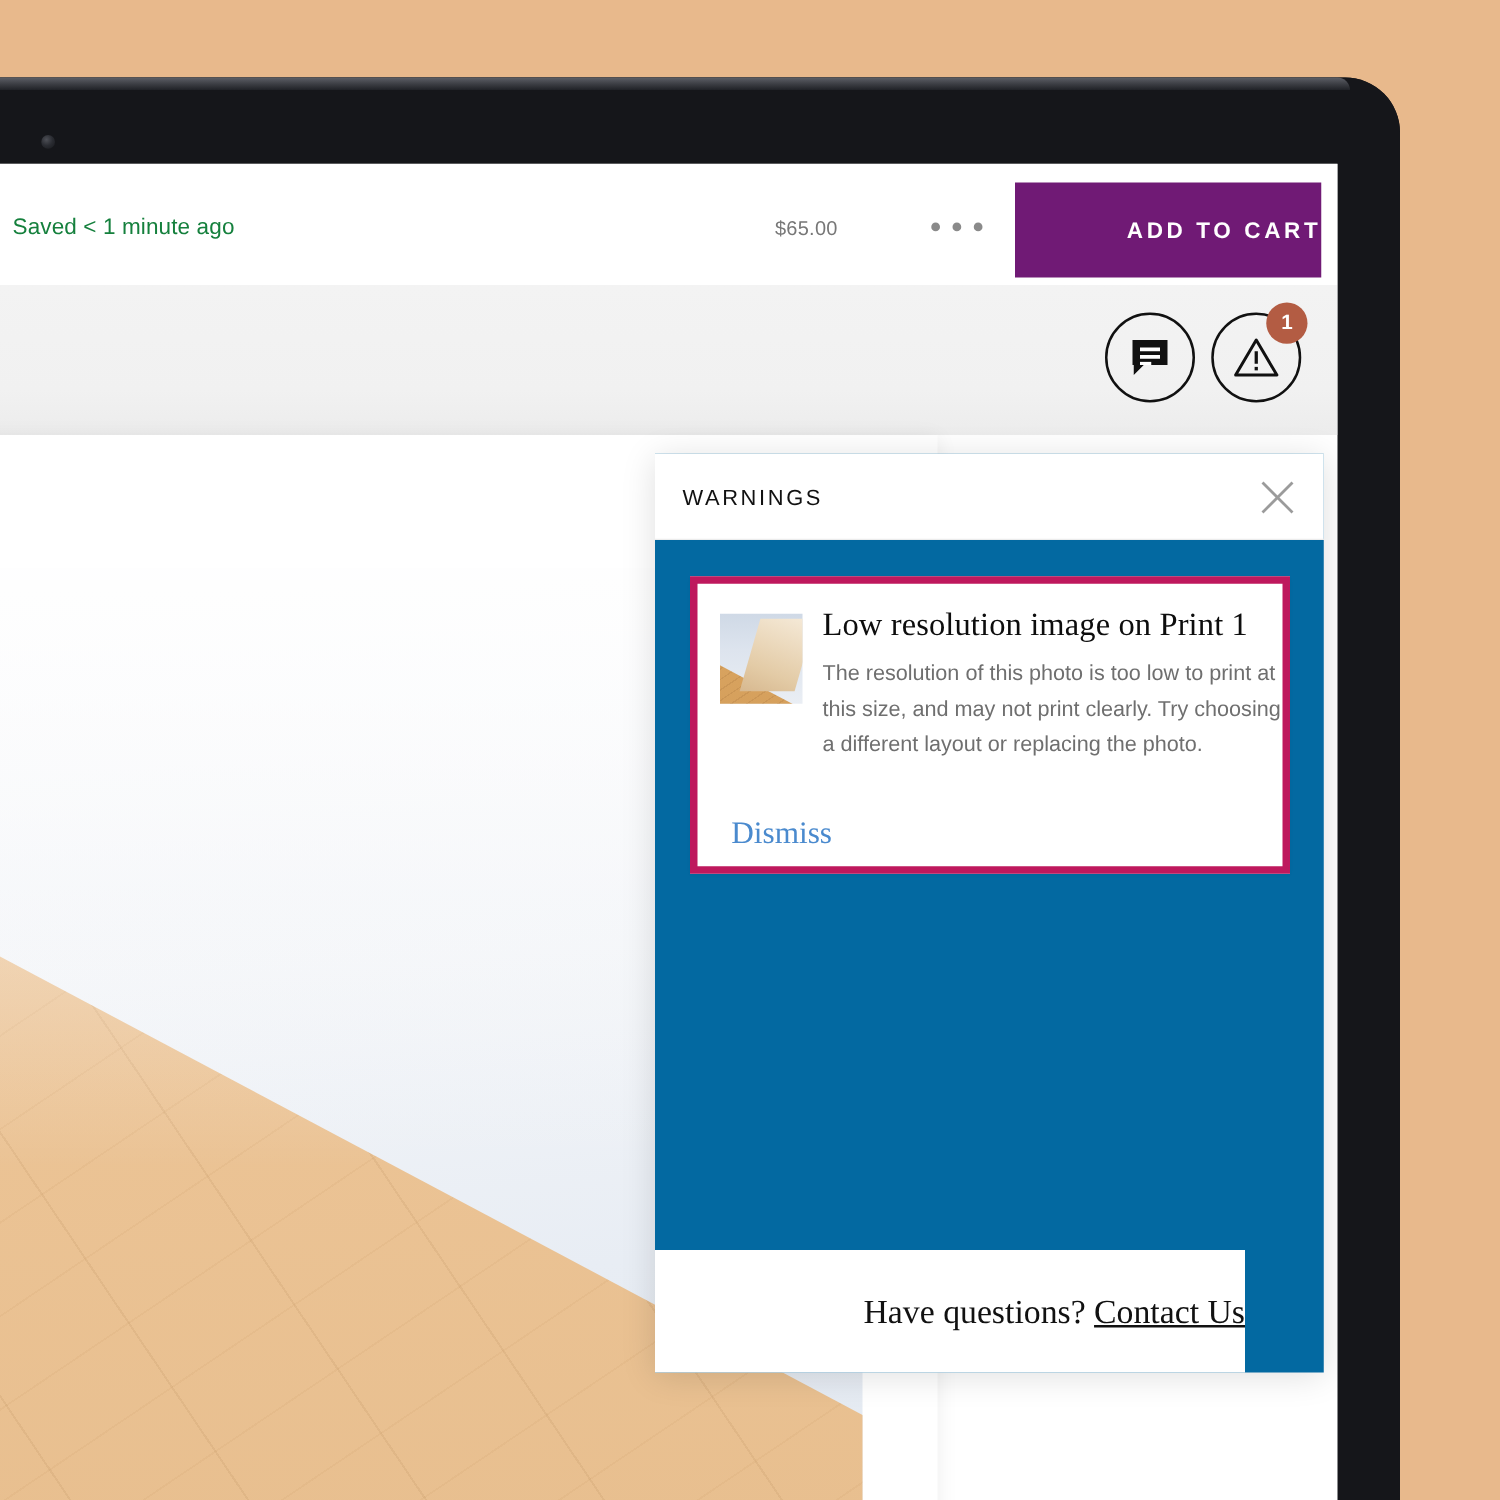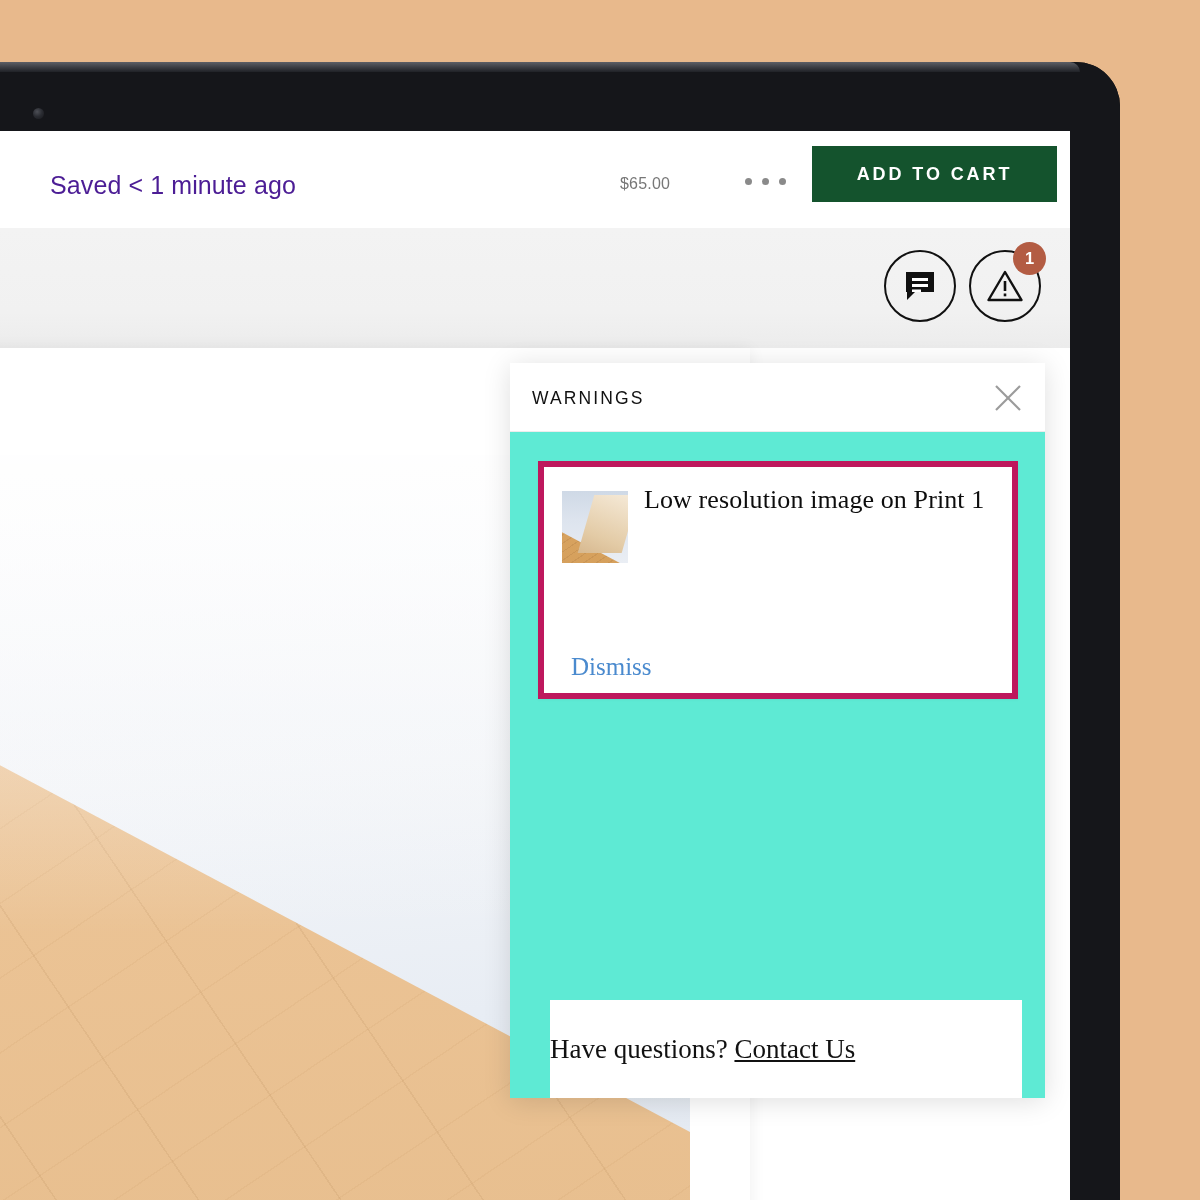--- a/index.html
+++ b/index.html
@@ -55,25 +55,24 @@
   
   #topbar {
     position:absolute;
     left:0; top:0;
     width:1130px; height:97px;
     background:#ffffff;
   }
   #saved-text {
     position:absolute;
     left:70px; top:40px;
-    font-size:25px;
-    color:#4c1d95;
+    font-size:18px;
+    color:#15803d;
     letter-spacing:0.1px;
     white-space:nowrap;
-    margin-left:40px;
   }
   #price-text {
     position:absolute;
     left:680px; top:44px;
     font-size:16px;
     color:#777777;
     letter-spacing:0.2px;
   }
   #more-menu {
     position:absolute;
@@ -81,29 +80,30 @@
     display:flex; gap:10px; align-items:center;
     cursor:pointer;
   }
   #more-menu .dot {
     width:7px; height:7px; border-radius:50%;
     background:#8a8a8a;
   }
   #add-to-cart {
     position:absolute;
     left:872px; top:15px;
-    width:245px; height:56px;
-    background:#14532d;
+    width:245px; height:76px;
+    background:#701a75;
     border:none;
     color:#ffffff;
     font-family:"Liberation Sans", sans-serif;
     font-size:18px;
     font-weight:700;
     letter-spacing:2.9px;
     cursor:pointer;
+    text-align:right;
   }
   
   #toolbar {
     position:absolute;
     left:0; top:97px;
     width:1130px; height:120px;
     background:linear-gradient(180deg,#f3f3f3 0%,#f1f1f1 70%,#ececec 100%);
   }
   .circle-btn {
     position:absolute;
@@ -154,23 +154,23 @@
     transform:rotate(28deg);
     transform-origin:0 0;
   }
   #photo .sky-haze {
     position:absolute; left:0; top:0; width:100%; height:62%;
     background:linear-gradient(180deg, rgba(255,255,255,0.85) 0%, rgba(250,251,253,0.35) 55%, rgba(255,255,255,0) 100%);
   }
   
   #warnings-panel {
     position:absolute;
-    left:570px; top:232px;
+    left:584px; top:232px;
     width:535px; height:735px;
-    background:#5eead4;
+    background:#0369a1;
     box-shadow:0 3px 26px rgba(0,0,0,0.13);
   }
   #panel-header {
     position:absolute; left:0; top:0;
     width:535px; height:69px;
     background:#ffffff;
     border-bottom:1px solid #ececec;
   }
   #panel-title {
     position:absolute; left:22px; top:25px;
@@ -231,21 +231,21 @@
     position:absolute; left:27px; top:186px;
     font-family:"Liberation Serif", serif;
     font-size:25px;
     color:#4a8ace;
     cursor:pointer;
   }
   #panel-footer {
     position:absolute; left:0; bottom:0;
     width:472px; height:98px;
     background:#ffffff;
-    display:flex; align-items:center; justify-content:flex-start;margin-left:40px;
+    display:flex; align-items:center; justify-content:flex-end;
   }
   #footer-text {
     font-family:"Liberation Serif", serif;
     font-size:27px;
     color:#111111;
   }
   #footer-text .link {
     text-decoration:underline;
     cursor:pointer;
   }
@@ -308,20 +308,21 @@
           <line x1="27" y1="3" x2="3" y2="27" stroke="#9b9b9b" stroke-width="2.2"></line>
         </svg>
       </div>
 
       <div id="warning-card">
         <div id="warn-thumb">
           <div class="t-building"></div>
           <div class="t-wedge"></div>
         </div>
         <div id="warn-title">Low resolution image on Print 1</div>
+        <div id="warn-body">The resolution of this photo is too low to print at this size, and may not print clearly. Try choosing a different layout or replacing the photo.</div>
         <div id="dismiss-link">Dismiss</div>
       </div>
 
       <div id="panel-footer">
         <div id="footer-text">
           <span>Have questions?</span>
           <span class="link">Contact Us</span>
         </div>
       </div>
 

